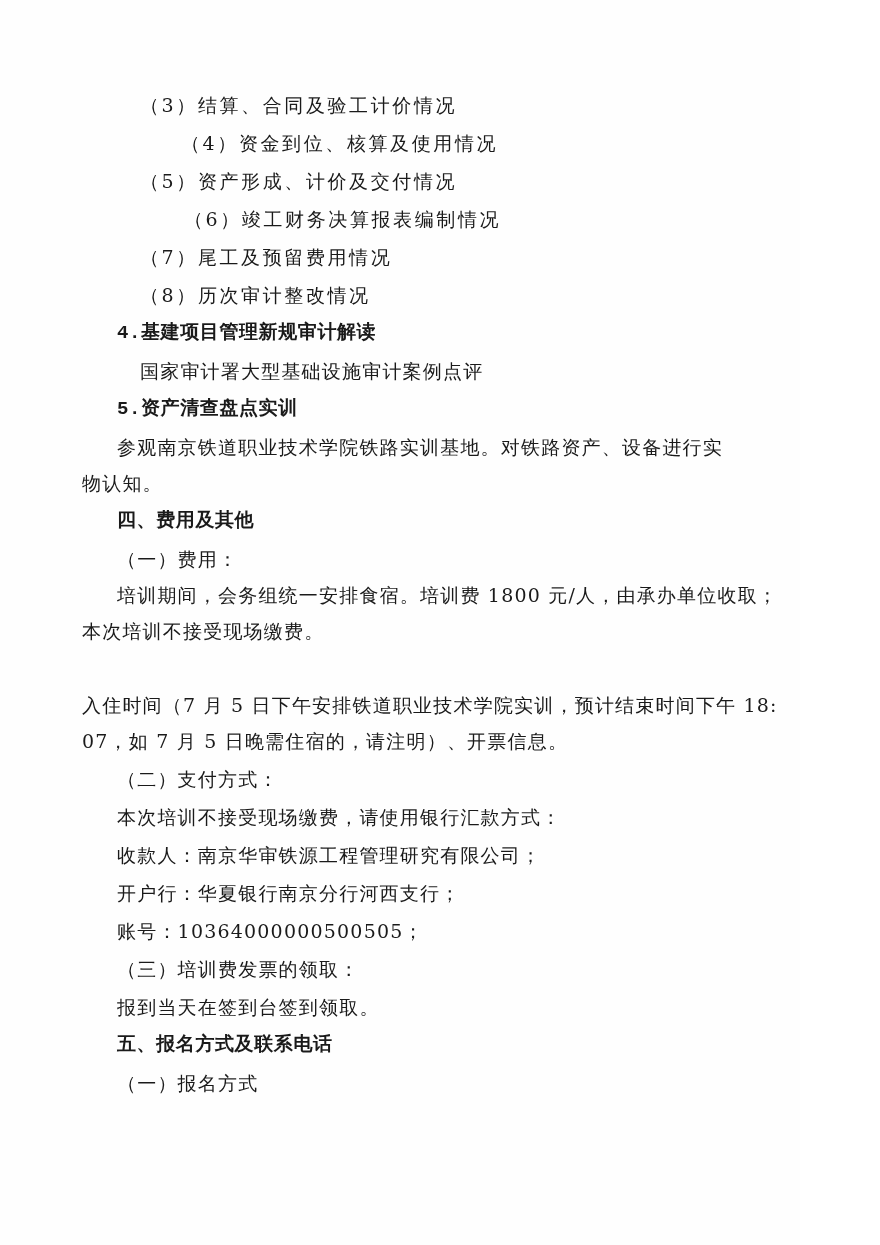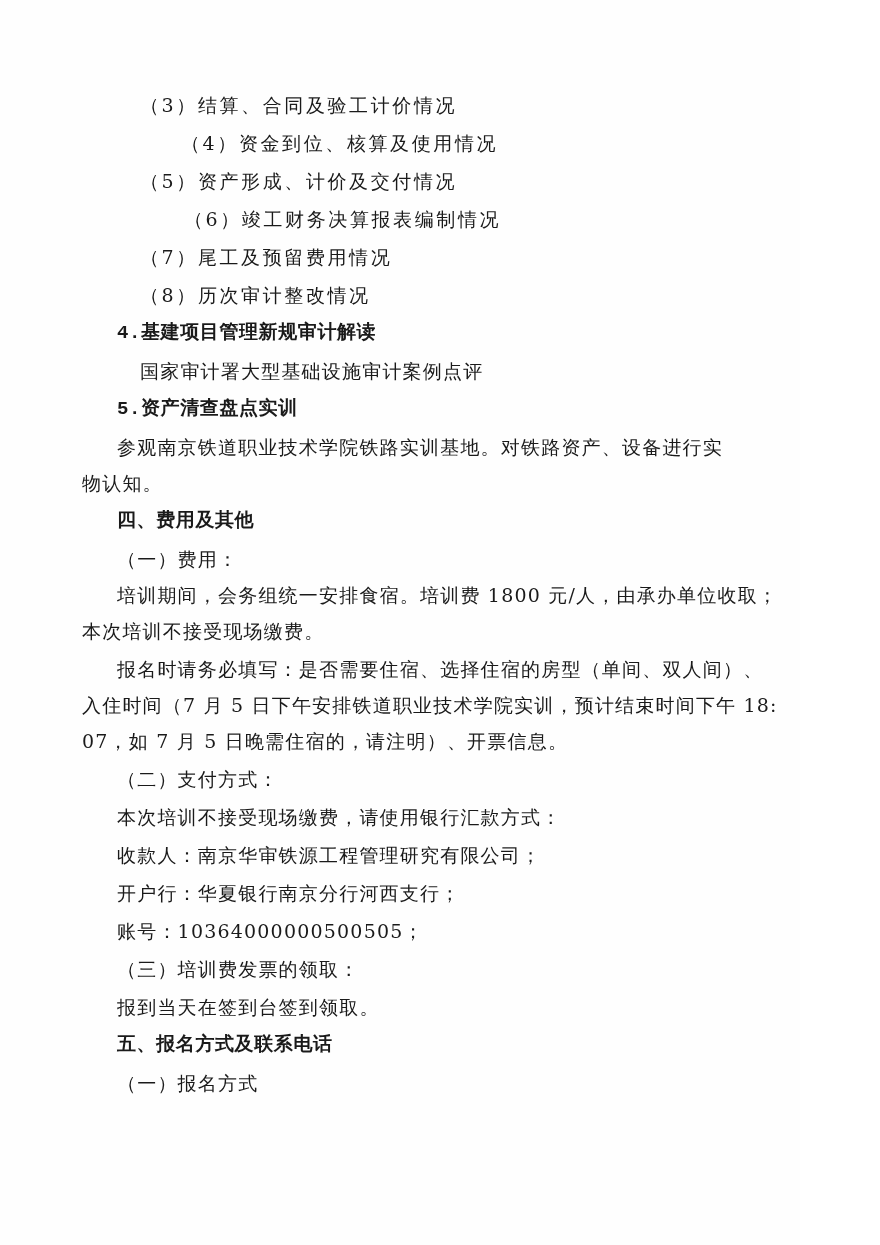--- a/index.html
+++ b/index.html
@@ -53,21 +53,20 @@
   <div class="line" style="left:140px; top:358px;">国家审计署大型基础设施审计案例点评</div>
 
   <div class="line bold" style="left:117px; top:396px;">5.资产清查盘点实训</div>
   <div class="line" style="left:117px; top:434px;">参观南京铁道职业技术学院铁路实训基地。对铁路资产、设备进行实</div>
   <div class="line" style="left:82px; top:470px;">物认知。</div>
 
   <div class="line bold" style="left:117px; top:508px;">四、费用及其他</div>
   <div class="line" style="left:117px; top:546px;">（一）费用：</div>
   <div class="line" style="left:117px; top:582px;">培训期间，会务组统一安排食宿。培训费 1800 元/人，由承办单位收取；</div>
   <div class="line" style="left:82px; top:618px;">本次培训不接受现场缴费。</div>
-  <div class="line" style="left:117px; top:656px;">报名时请务必填写：是否需要住宿、选择住宿的房型（单间、双人间）、</div>
   <div class="line" style="left:82px; top:692px;">入住时间（7 月 5 日下午安排铁道职业技术学院实训，预计结束时间下午 18:</div>
   <div class="line" style="left:82px; top:728px;">07，如 7 月 5 日晚需住宿的，请注明）、开票信息。</div>
 
   <div class="line" style="left:117px; top:766px;">（二）支付方式：</div>
   <div class="line" style="left:117px; top:804px;">本次培训不接受现场缴费，请使用银行汇款方式：</div>
   <div class="line" style="left:117px; top:842px;">收款人：南京华审铁源工程管理研究有限公司；</div>
   <div class="line" style="left:117px; top:880px;text-align:right;">开户行：华夏银行南京分行河西支行；</div>
   <div class="line" style="left:117px; top:918px;">账号：10364000000500505；</div>
 
   <div class="line" style="left:117px; top:956px;">（三）培训费发票的领取：</div>

